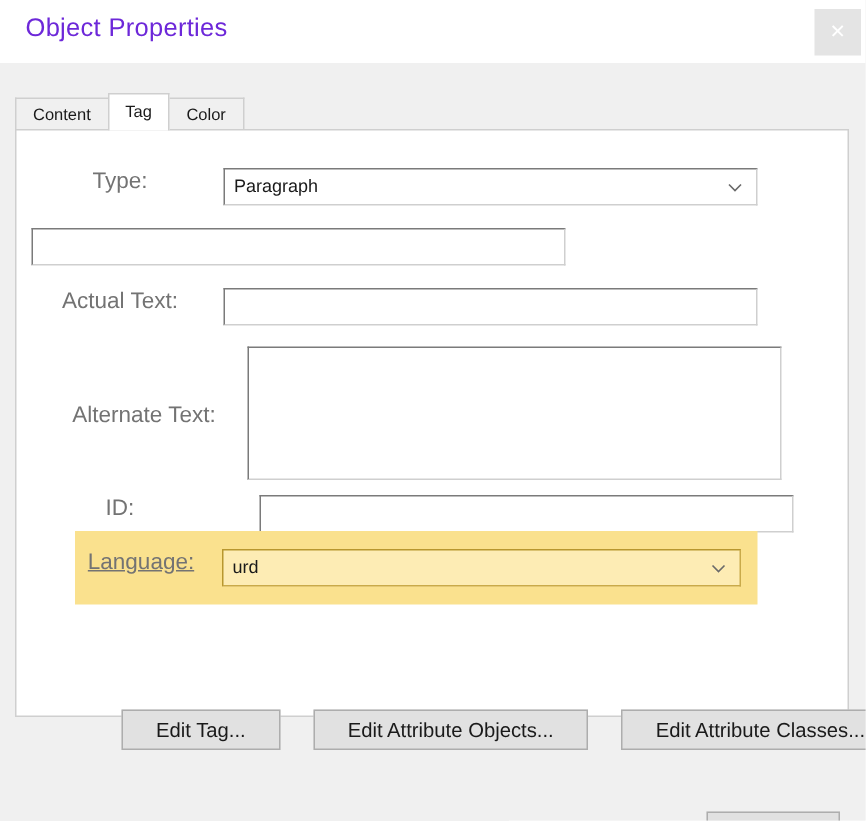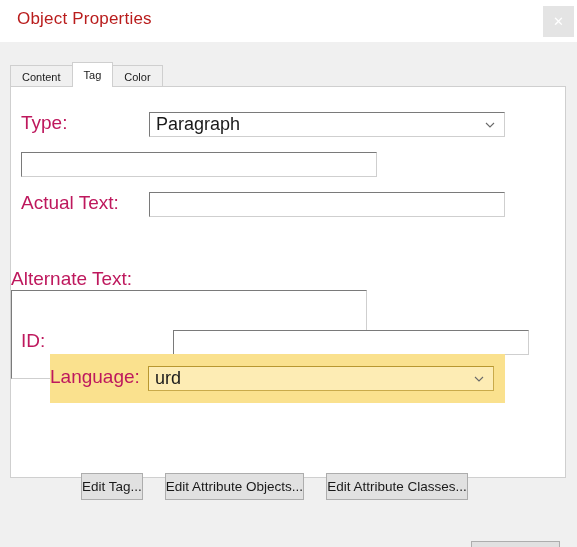--- a/index.html
+++ b/index.html
@@ -23,21 +23,21 @@
     width: 577px;
     height: 42px;
     background: #ffffff;
     box-sizing: border-box;
   }
   #title-text {
     position: absolute;
     left: 17px;
     top: 9px;
     font-size: 17px;
-    color: #b91c1c;
+    color: #6d28d9;
     letter-spacing: 0.2px;
     white-space: nowrap;
   }
   #titlebar-close {
     position: absolute;
     right: 3px;
     top: 6px;
     width: 31px;
     height: 31px;
     background: #e4e4e4;
@@ -111,24 +111,24 @@
   }
 
   
   .form-row {
     position: absolute;
     display: flex;
     align-items: flex-start;
   }
   .field-label {
     width: 128px;
-    text-align: left;
+    text-align: center;
     padding-right: 10px;
-    font-size: 19px;
-    color: #be185d;
+    font-size: 15px;
+    color: #737373;
     box-sizing: border-box;
     white-space: nowrap;
   }
   .text-input {
     box-sizing: border-box;
     background: #ffffff;
     border-top: 1px solid #7a7a7a;
     border-left: 1px solid #7a7a7a;
     border-right: 1px solid #cfcfcf;
     border-bottom: 1px solid #cfcfcf;
@@ -158,21 +158,21 @@
     border-right: 1px solid #cfcfcf;
     border-bottom: 1px solid #cfcfcf;
     height: 25px;
     cursor: pointer;
   }
   .combo .combo-value {
     position: absolute;
     left: 6px;
     top: 0;
     line-height: 23px;
-    font-size: 18px;
+    font-size: 12px;
     color: #1a1a1a;
     white-space: nowrap;
   }
   .combo .chevron {
     position: absolute;
     right: 9px;
     top: 50%;
     margin-top: -4px;
     width: 10px;
     height: 8px;
@@ -198,21 +198,21 @@
 
   
   .push-button {
     background: #e1e1e1;
     border: 1px solid #adadad;
     font-family: "Liberation Sans", sans-serif;
     font-size: 13.5px;
     color: #1a1a1a;
     height: 27px;
     cursor: pointer;
-    padding: 0 0;
+    padding: 0 22px;
     box-sizing: border-box;
     white-space: nowrap;
   }
   #edit-buttons-row {
     position: absolute;
     left: 70px;
     top: 386px;
     display: flex;
   }
   #edit-buttons-row .push-button { margin-right: 22px; }
@@ -259,41 +259,41 @@
 
     <div class="form-row" style="left:10px; top:65px;">
       <input class="text-input" type="text" style="width: 356px;" value="">
     </div>
 
     <div class="form-row" style="left:10px; top:105px;">
       <div class="field-label">Actual Text:</div>
       <input class="text-input" type="text" style="width: 356px;" value="">
     </div>
 
-    <div class="form-row" style="left:0; top:144px;flex-direction:column;">
+    <div class="form-row" style="left:26px; top:144px;">
       <div class="field-label" style="padding-top:37px;">Alternate Text:</div>
       <textarea class="text-input" style="width: 356px; height: 89px;" placeholder=""></textarea>
     </div>
 
     <div class="form-row" style="left:10px; top:243px;gap:24px;">
       <div class="field-label">ID:</div>
       <input class="text-input" type="text" style="width: 356px;" value="">
     </div>
 
     <div id="edit-buttons-row">
       <button class="push-button">Edit Tag...</button>
       <button class="push-button">Edit Attribute Objects...</button>
       <button class="push-button" style="margin-right:0;">Edit Attribute Classes...</button>
     </div>
 
   </div>
 
   <div id="language-highlight">
     <div class="form-row" style="left:0px; top:12px;">
-      <div class="field-label" style="width:98px;">Language:</div>
+      <div class="field-label" style="width:98px;text-decoration:underline;">Language:</div>
       <div class="combo" style="width:346px;">
         <span class="combo-value">urd</span>
         <span class="chevron">
           <svg viewBox="0 0 10 8" width="10" height="8">
               <path d="M1 2 L5 6 L9 2" fill="none" stroke="#6a6a6a" stroke-width="1.1"></path>
             </svg>
         </span>
       </div>
     </div>
   </div>

